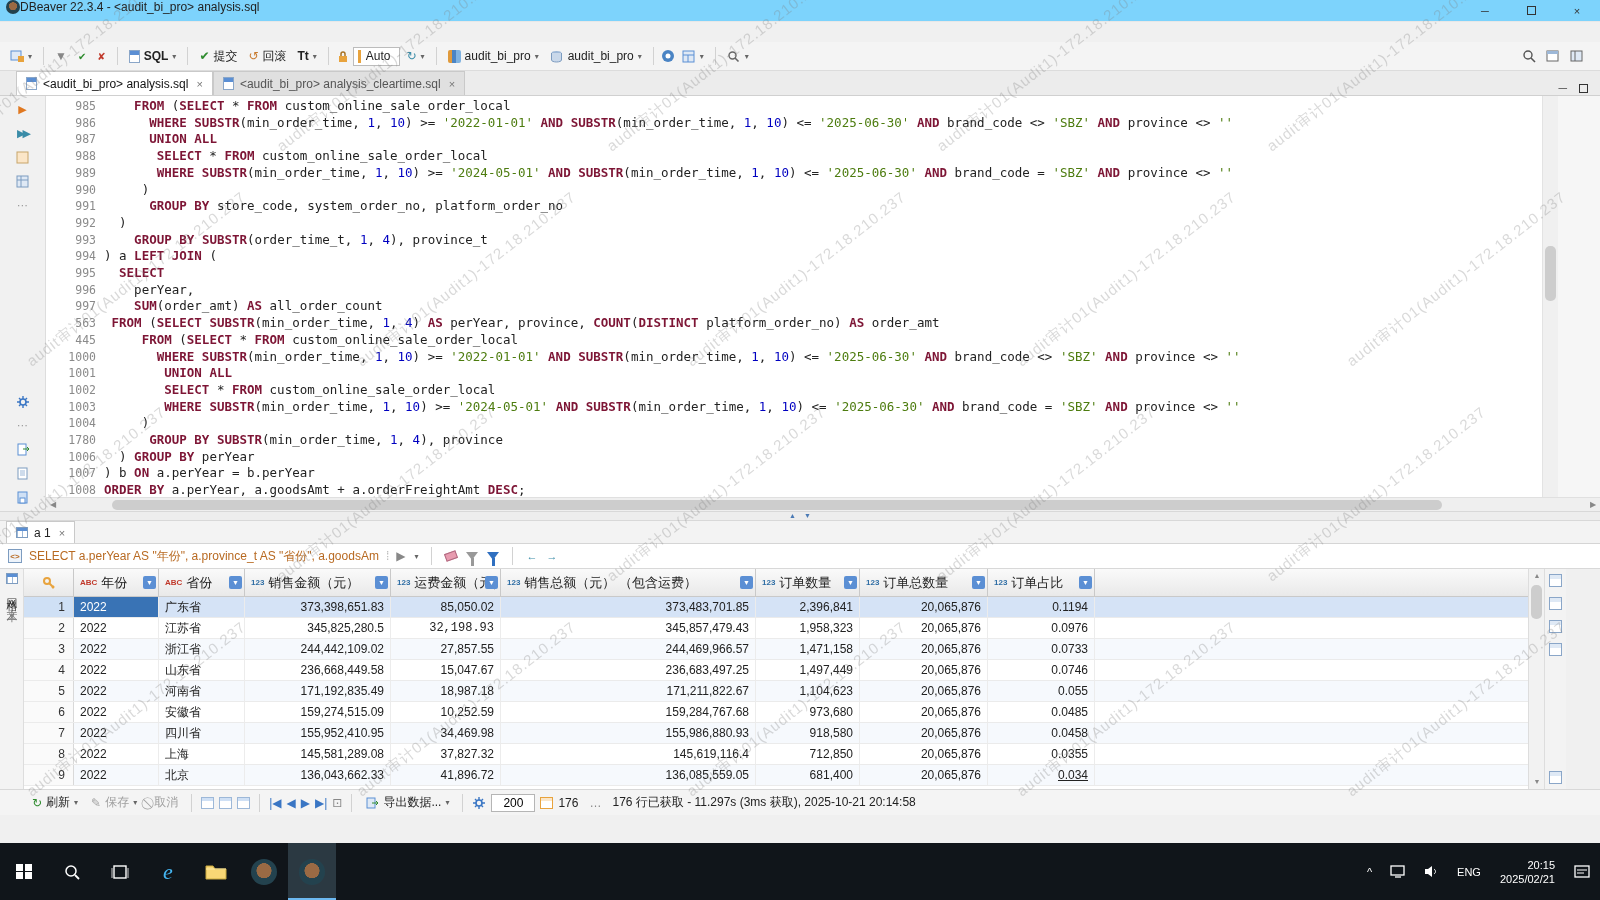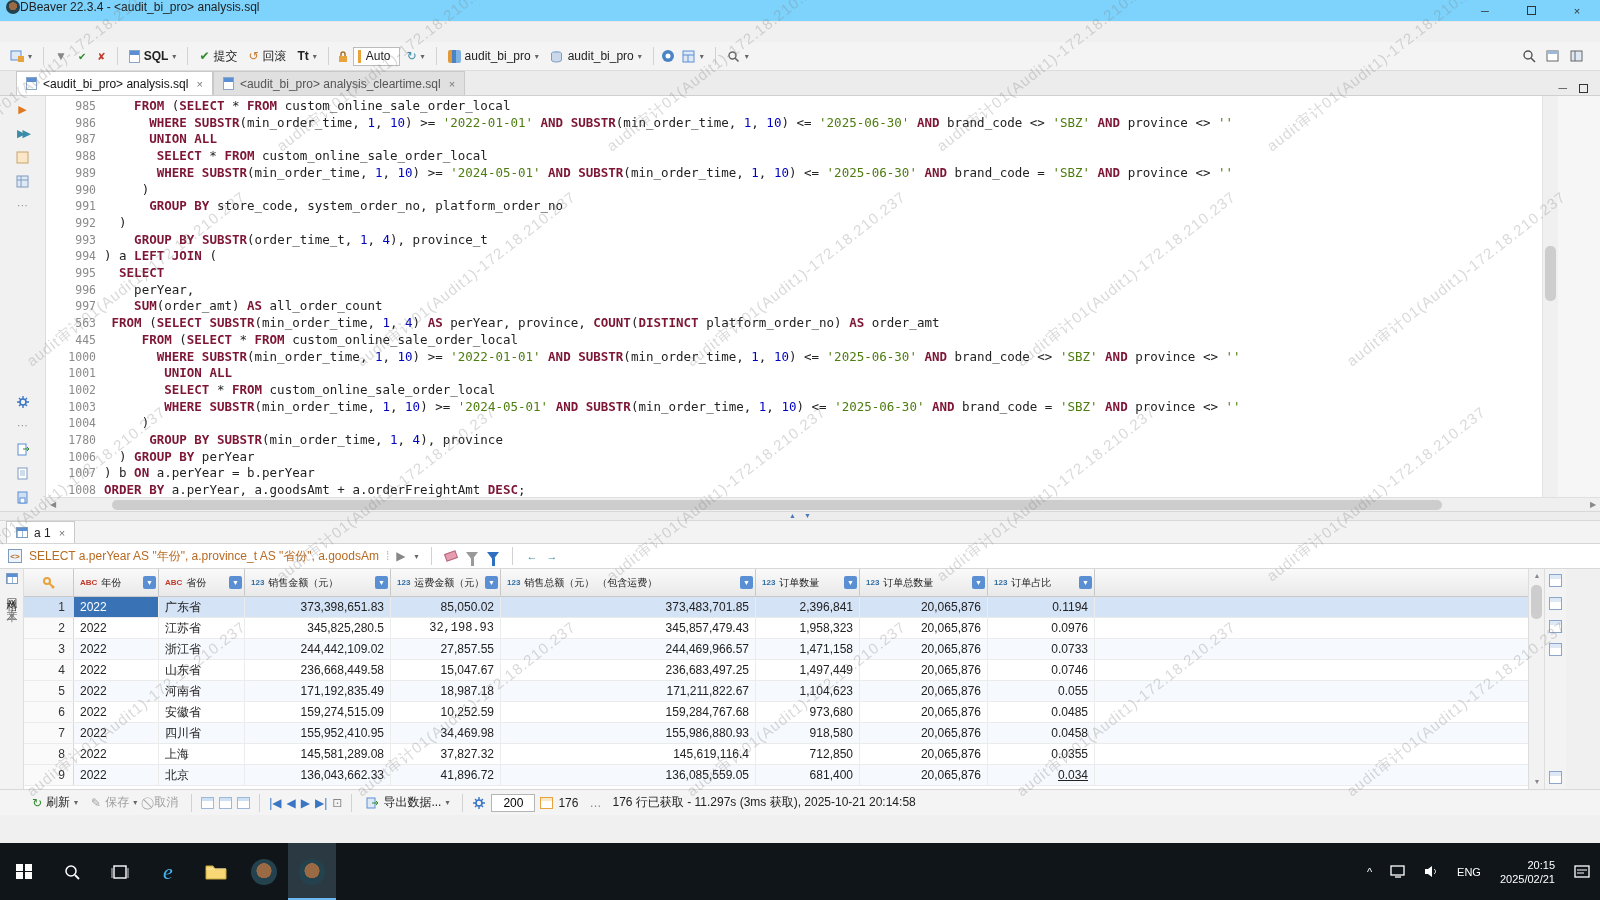--- a/index.html
+++ b/index.html
@@ -71,21 +71,21 @@
   .eraser{width:12px;height:8px;background:#e89cb0;border:1px solid #b06a80;transform:rotate(-20deg)}
   .navarrow{color:#3a8ca8;font-size:11px;font-weight:bold}
   
   .grid{position:absolute;left:0;top:569px;width:1600px;height:220px;background:#fff}
   .g-strip{position:absolute;left:0;top:0;width:24px;height:220px;background:#f3f3f3;border-right:1px solid #ddd;display:flex;flex-direction:column;align-items:center;padding:4px 0;gap:6px}
   .vtxt{writing-mode:vertical-rl;font-size:11px;color:#333;letter-spacing:2px}
   .g-viewport{position:absolute;left:24px;top:0;width:1504px;height:220px;overflow:hidden}
   .g-head{display:flex;height:28px;background:linear-gradient(#fafafa,#e9e9e9);border-bottom:1px solid #c9c9c9}
   .g-corner{width:50px;border-right:1px solid #c9c9c9;display:flex;align-items:center;justify-content:center;flex:none}
   .g-h{position:relative;display:flex;align-items:center;padding:0 18px 0 6px;border-right:1px solid #c9c9c9;color:#222;flex:none;overflow:hidden;white-space:nowrap}
-  .g-h .lbl{font-size:10px}
+  .g-h .lbl{font-size:13px}
   .badge{font-size:8px;font-weight:bold;margin-right:4px}
   .badge.abc{color:#c0392b}.badge.n123{color:#2e6da4}
   .ddbtn{position:absolute;right:2px;top:7px;width:13px;height:13px;background:#5b8fd4;border-radius:2px;color:#fff;font-size:7px;display:flex;align-items:center;justify-content:center}
   .g-fill{flex:1;border-right:none}
   .g-row{display:flex;height:21px;border-bottom:1px solid #ebebeb}
   .g-rn{width:50px;flex:none;border-right:1px solid #d9d9d9;background:#fafafa;display:flex;align-items:center;justify-content:flex-end;padding-right:8px;color:#333}
   .g-c{display:flex;align-items:center;padding:0 6px;border-right:1px solid #ececec;white-space:nowrap;overflow:hidden;flex:none}
   .r{justify-content:flex-end}
   .g-row.odd{background:#f6f9fd}
   .g-row.sel{background:#d5e3f6}

